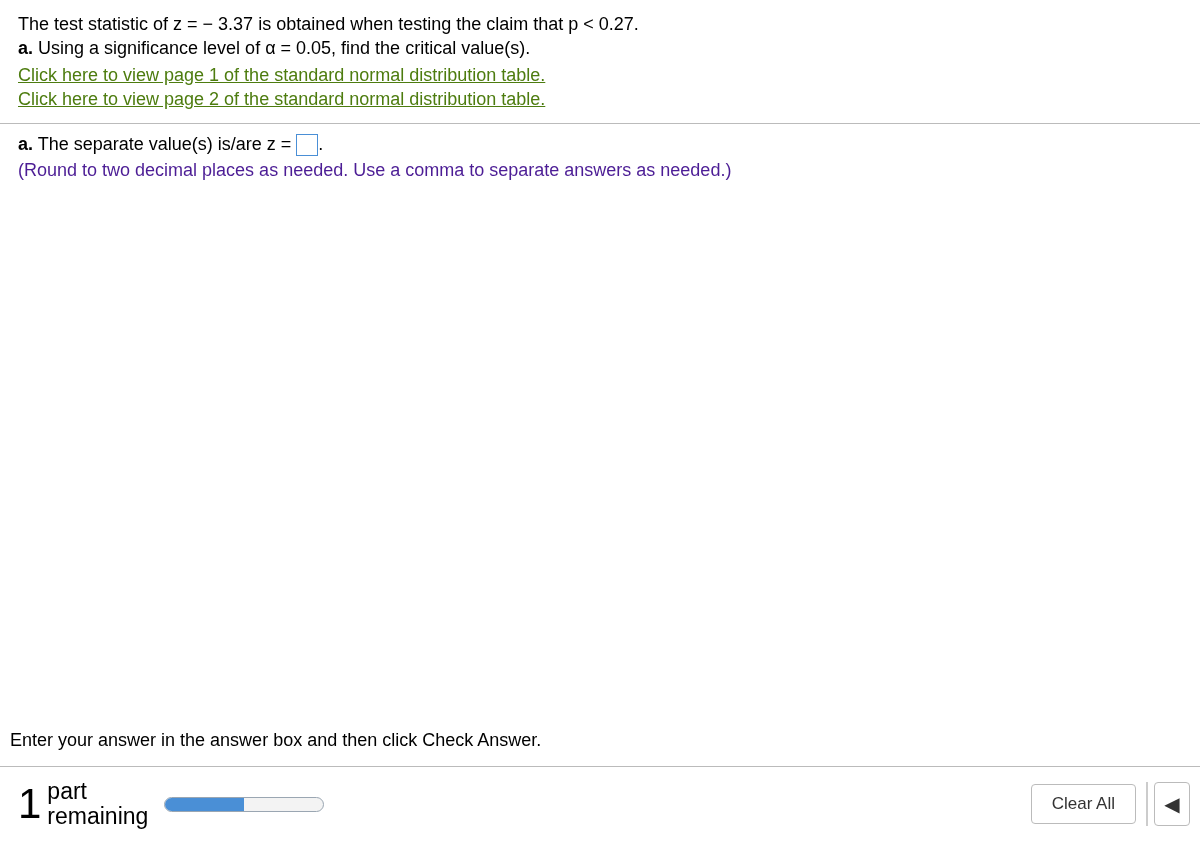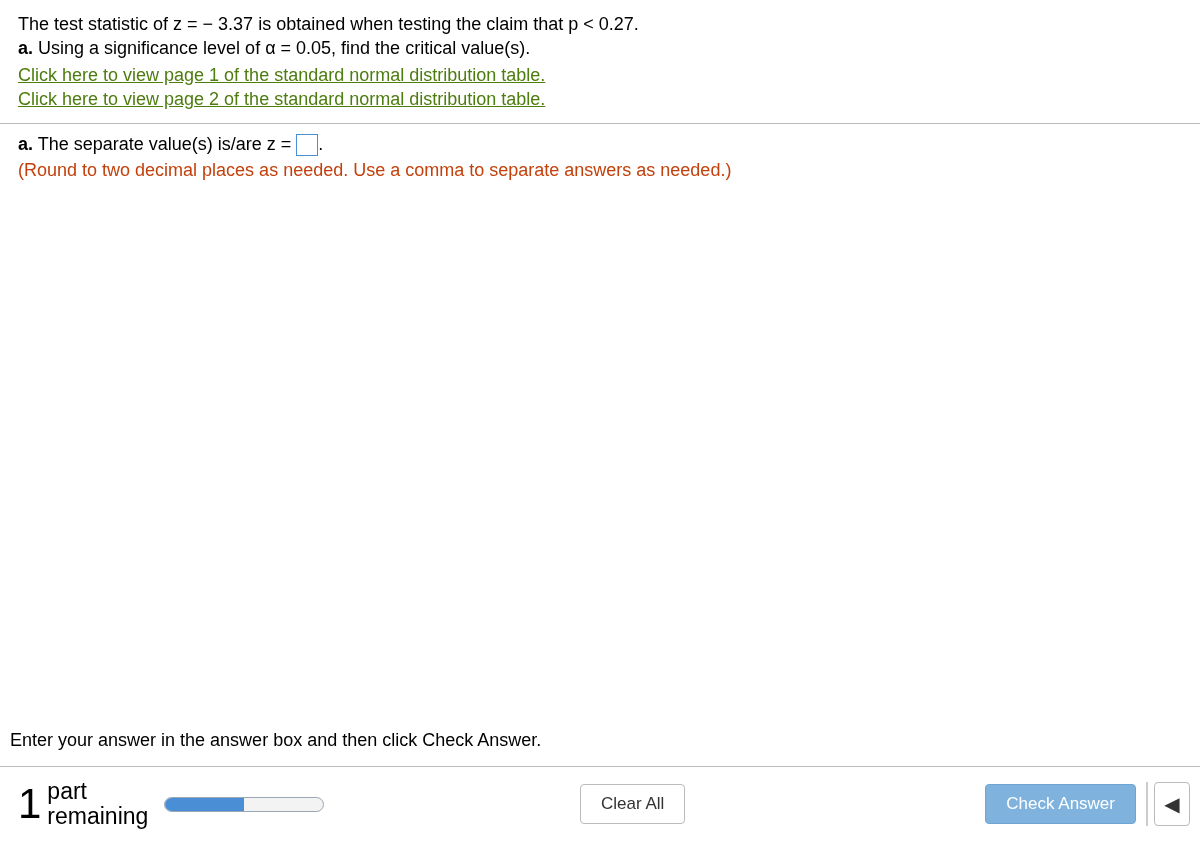--- a/index.html
+++ b/index.html
@@ -39,21 +39,21 @@
     width: 22px;
     height: 22px;
     border: 1.5px solid #4a8fd6;
     background: #fff;
     font-size: 15px;
     text-align: center;
     vertical-align: middle;
     padding: 0;
   }
   .hint {
-    color: #c2410c;
+    color: #4c1d95;
     margin-top: 4px;
   }
   .bottom-hint {
     position: absolute;
     left: 10px;
     bottom: 90px;
     font-size: 18px;
     color: #000;
   }
   .divider-bottom {
@@ -175,18 +175,17 @@
     <div class="parts-text">
       <div>part</div>
       <div>remaining</div>
     </div>
   </div>
   <div class="progress">
     <div class="progress-fill" style="width: 50%;"></div>
   </div>
   <div class="spacer"></div>
   <button class="btn btn-clear">Clear All</button>
-  <button class="btn btn-check">Check Answer</button>
   <div class="vdiv"></div>
   <div class="arrow-btn">
     <span>◀</span>
   </div>
 </div>
 
 </body></html>

